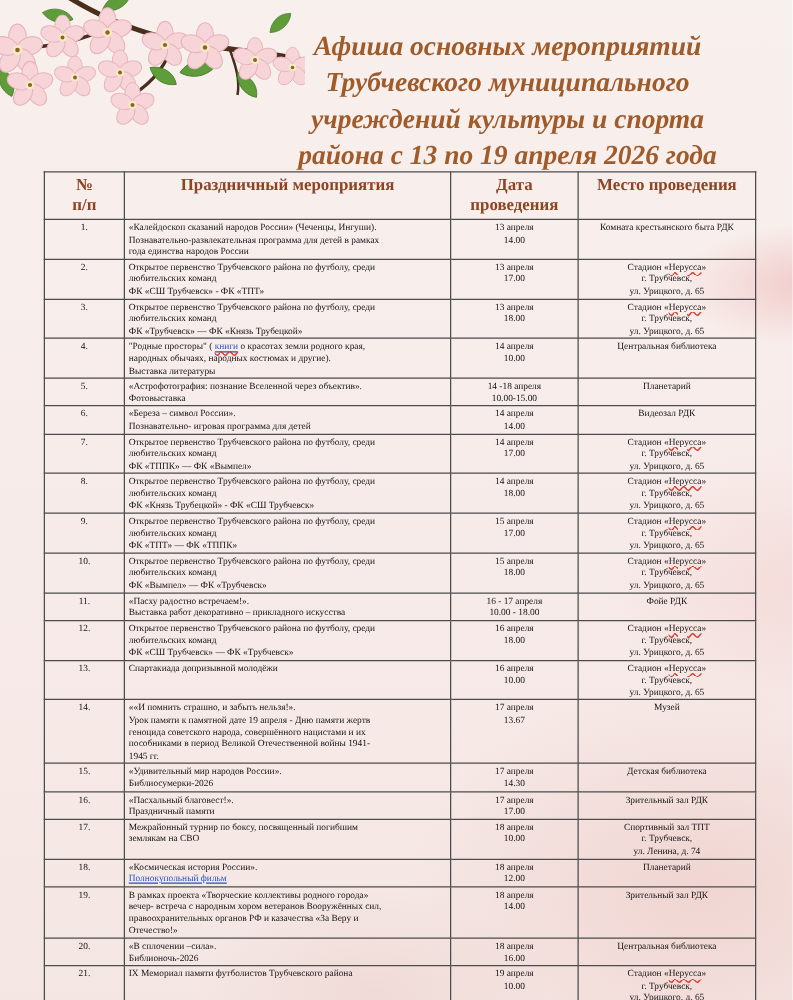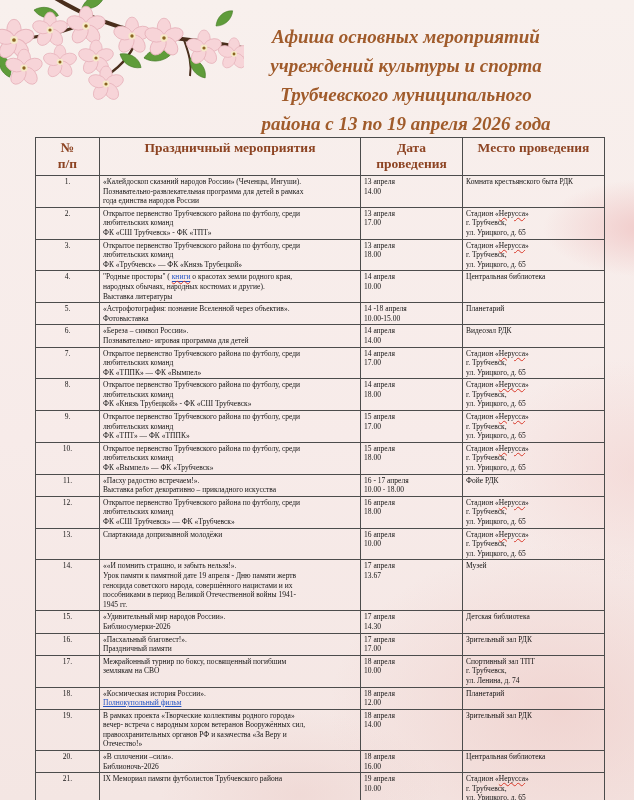--- a/index.html
+++ b/index.html
@@ -9,41 +9,41 @@
     background:
       radial-gradient(150px 70px at 648px 228px, rgba(240,199,198,.9), rgba(240,199,198,0) 70%),
       radial-gradient(220px 160px at 640px 470px, rgba(242,210,207,.6), rgba(242,210,207,0) 70%),
       radial-gradient(320px 230px at 560px 710px, rgba(238,203,199,.65), rgba(238,203,199,0) 72%),
       radial-gradient(200px 120px at 300px 795px, rgba(236,206,202,.5), rgba(236,206,202,0) 70%),
       linear-gradient(180deg,#f8f0ed 0%,#f7ebe9 55%,#f4e6e3 100%);
   }
   .blossoms{position:absolute;left:-6px;top:-4px;pointer-events:none;}
   .title{
     position:absolute;left:196px;top:22px;width:420px;text-align:center;
-    font-style:italic;font-weight:bold;font-size:19px;line-height:29px;color:#a05b2b;
+    font-style:italic;font-weight:bold;font-size:22px;line-height:29px;color:#a05b2b;
   }
   table.sched{
     position:absolute;left:35px;top:137px;width:569px;
     border-collapse:collapse;table-layout:fixed;
   }
   table.sched col.c1{width:64px;}
   table.sched col.c2{width:261px;}
   table.sched col.c3{width:102px;}
   table.sched col.c4{width:142px;}
   table.sched th,table.sched td{
     border:1px solid #4c4c4c;vertical-align:top;padding:1px 3px;
   }
   table.sched th{
     font-size:13.5px;line-height:16px;font-weight:bold;color:#8d4423;text-align:center;padding:2px 2px 3px;
   }
   th.hnum{text-align:left;padding-left:8px;}
   td{font-size:7.5px;line-height:9.6px;color:#141414;}
   td.num{text-align:center;}
   td.evt{text-align:left;}
-  td.date,td.venue{text-align:left;}
+  td.date,td.venue{text-align:center;}
   .link{color:#2353c4;text-decoration:underline;text-decoration-thickness:1px;}
   .spell{text-decoration:underline wavy #d93a2b;text-decoration-thickness:1px;text-underline-offset:1px;}
   .link-spell{color:#2353c4;border-bottom:1px solid #2353c4;text-decoration:underline wavy #d93a2b;text-decoration-thickness:1px;margin-top:27px;}
 </style>
 </head>
 <body>
 
 <div class="page">
 
   <svg class="blossoms" width="250" height="130" viewBox="0 0 250 130">
@@ -80,22 +80,22 @@
     <use href="#flower" transform="translate(102,62) scale(1.0)"></use>
     <use href="#flower" transform="translate(138,40) scale(1.05)"></use>
     <use href="#flower" transform="translate(112,88) scale(1.0)"></use>
     <use href="#flower" transform="translate(170,42) scale(1.1)"></use>
     <use href="#flower" transform="translate(210,52) scale(1.0)"></use>
     <use href="#flower" transform="translate(240,58) scale(0.9)"></use>
   </svg>
 
   <div class="title">
     <div>Афиша основных мероприятий</div>
+    <div>Трубчевского муниципального</div>
     <div>учреждений культуры и спорта</div>
-    <div>Трубчевского муниципального</div>
     <div>района  с 13 по 19 апреля 2026 года</div>
   </div>
 
   <table class="sched">
     <colgroup>
         <col class="c1">
         <col class="c2">
         <col class="c3">
         <col class="c4">
       </colgroup>

